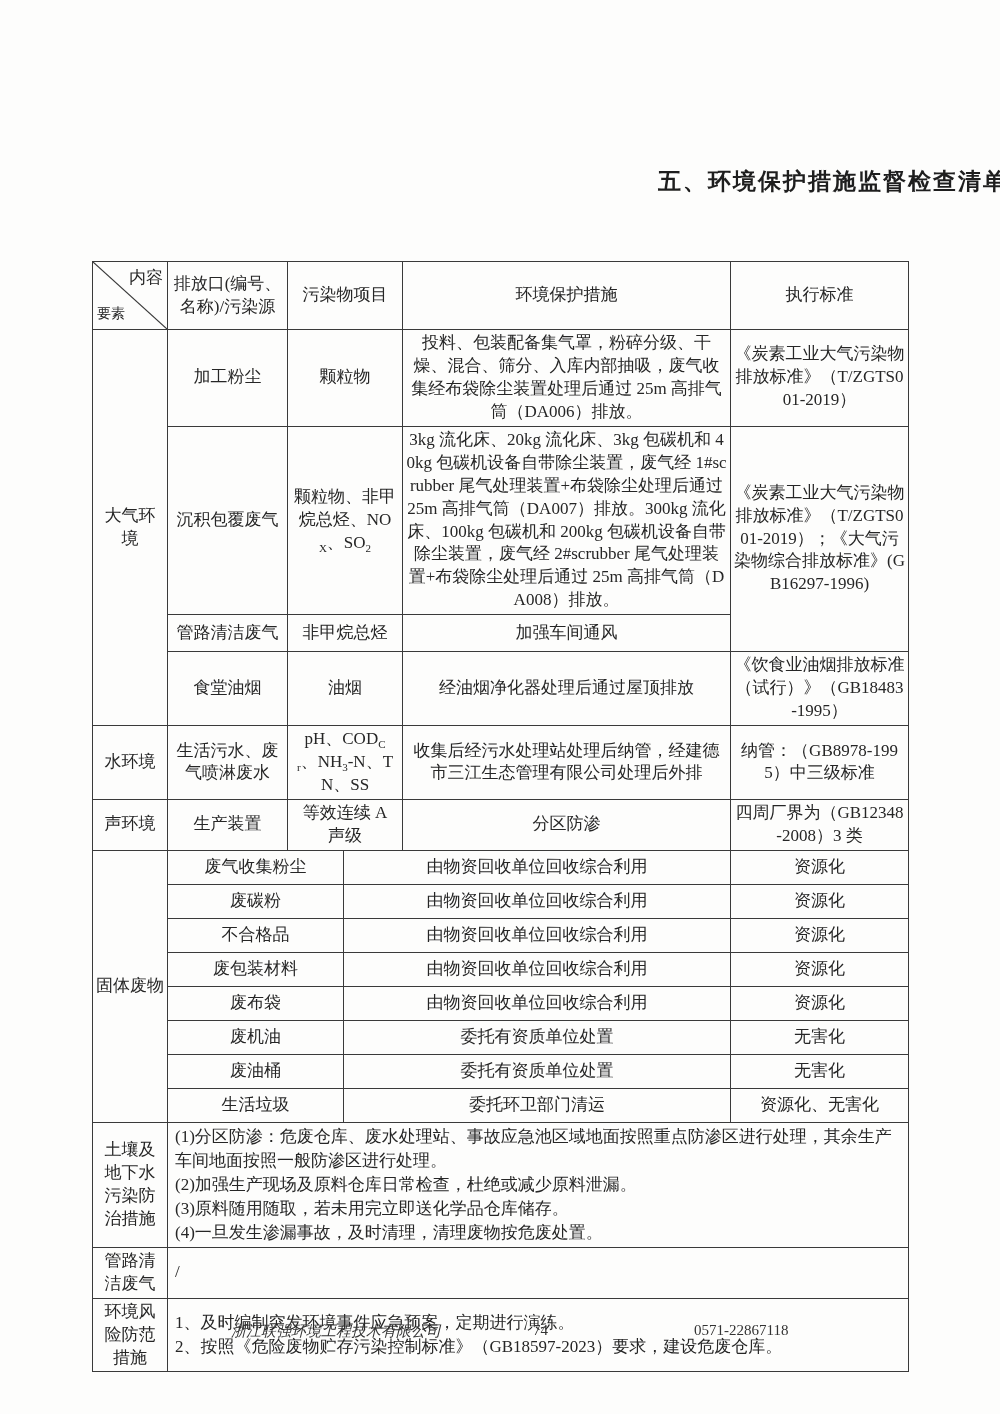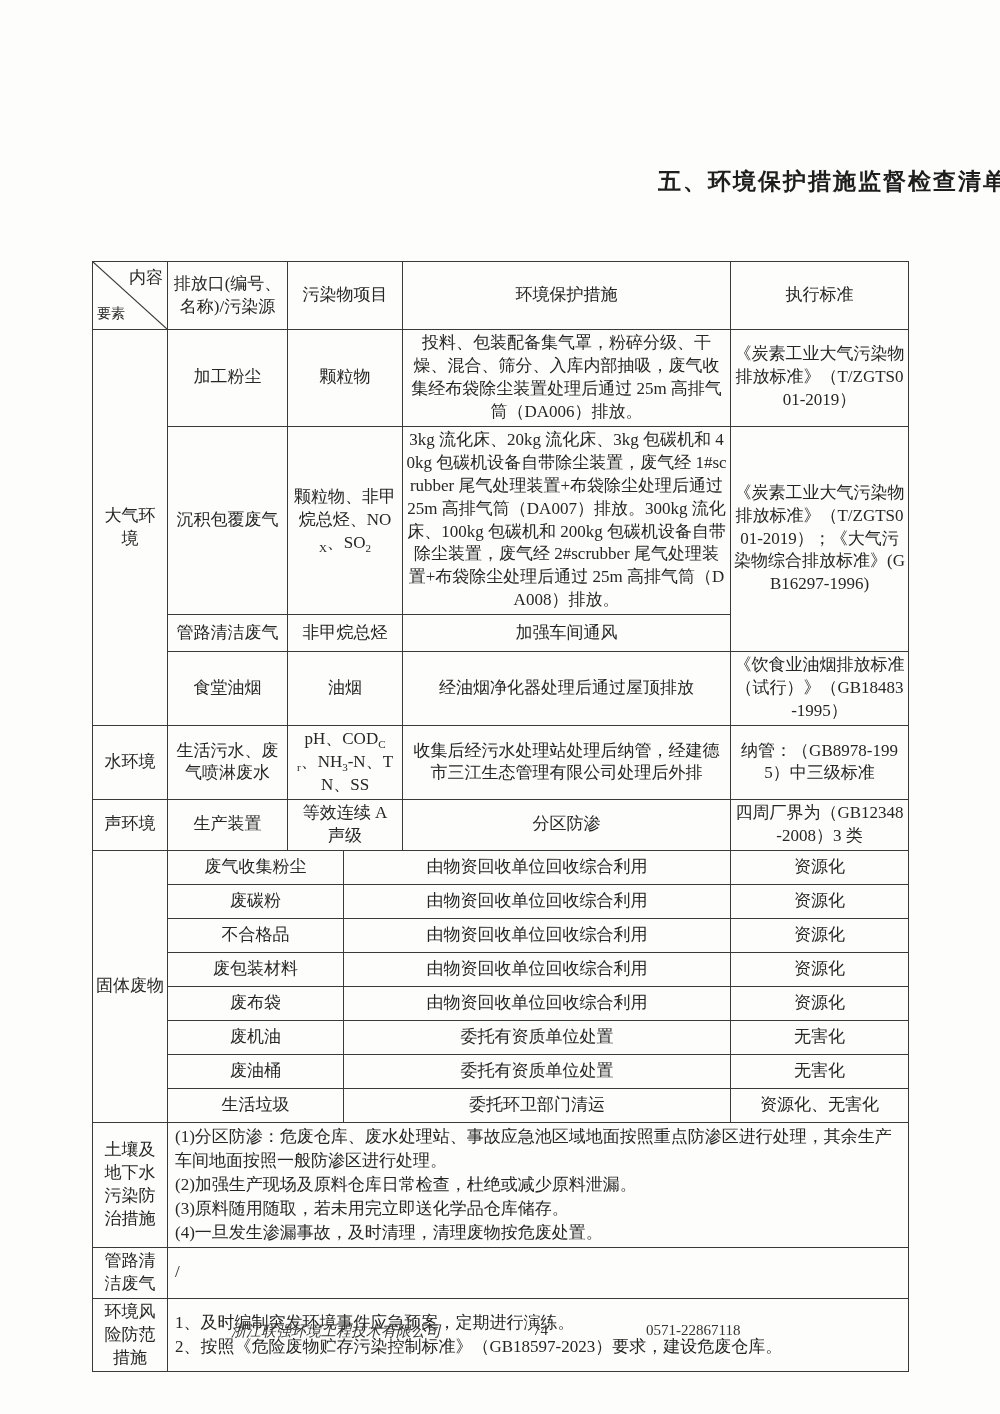--- a/index.html
+++ b/index.html
@@ -37,21 +37,21 @@
   td.diag { position:relative; padding:0; }
   td.diag svg { position:absolute; left:0; top:0; width:100%; height:100%; display:block; }
   .diag-top { position:absolute; top:5px; right:4px; font-size:17px; }
   .diag-bottom { position:absolute; bottom:5px; left:4px; font-size:14px; }
   .footer {
     position:absolute; top:1322px; left:0; width:1000px; height:22px;
     font-size:15px; color:#333;
   }
   .footer .company { position:absolute; left:231px;font-style:italic; }
   .footer .pagenum { position:absolute; left:533px; }
-  .footer .phone   { position:absolute; left:646px; }
+  .footer .phone   { position:absolute; left:694px; }
 </style>
 </head>
 <body>
 
 <div class="page-title">五、环境保护措施监督检查清单</div>
 
 <div class="doc-table-wrap">
 <table>
   <colgroup>
     <col class="c1">

